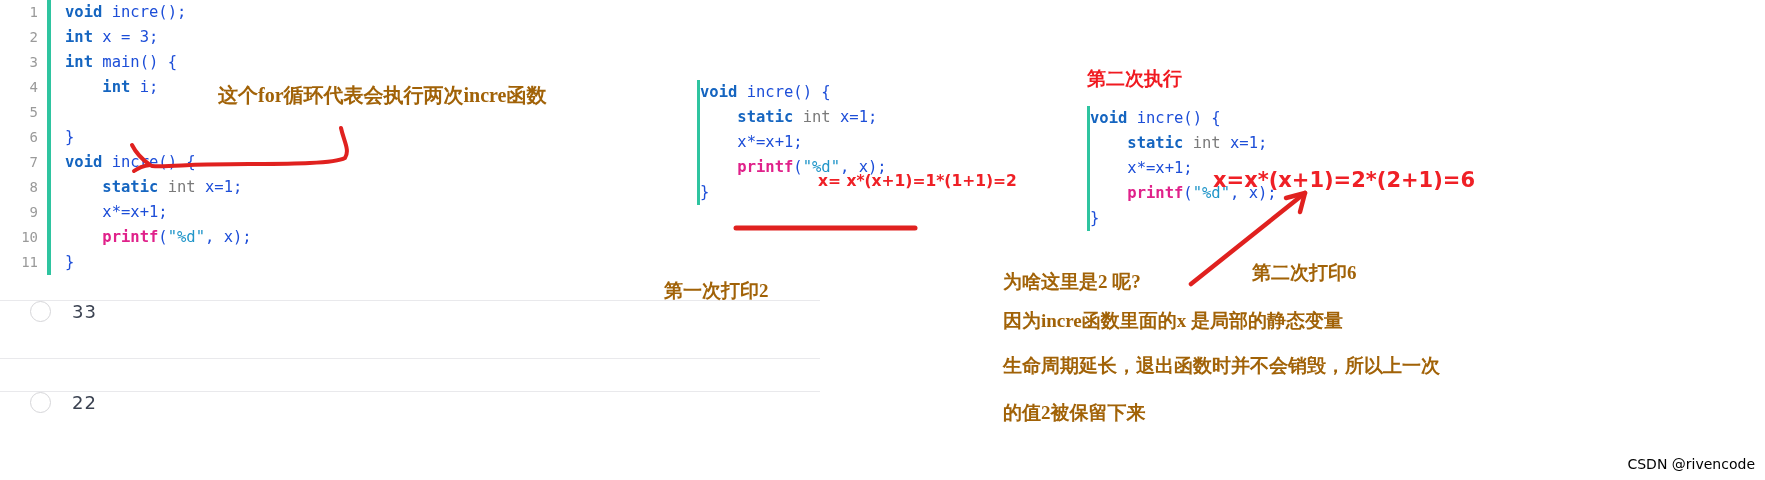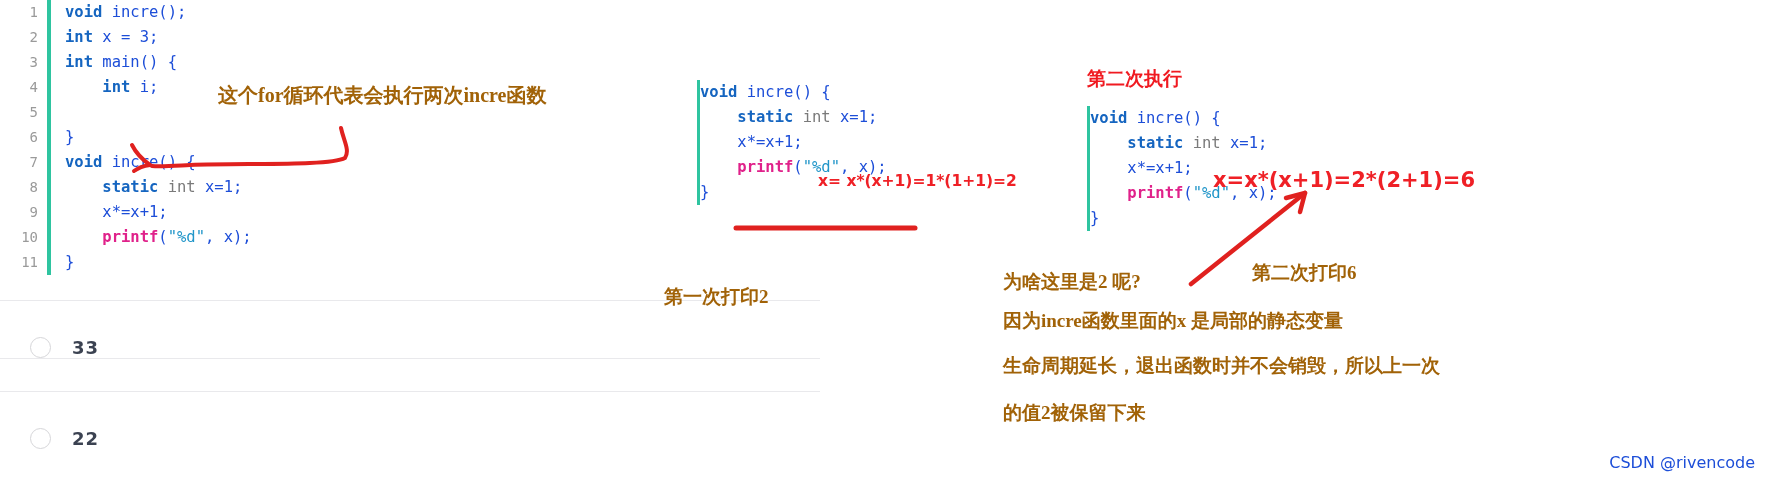--- a/index.html
+++ b/index.html
@@ -67,24 +67,23 @@
     width: 820px;
   }
   .opt-sep {
     height: 1px;
     background: #e9e9ec;
     width: 820px;
   }
   .opt-row {
     height: 57px;
     display: flex;
-    align-items: flex-end;
+    align-items: flex-start;
     padding-left: 30px;
     box-sizing: border-box;
-    font-weight: bold;
   }
   .opt-row.blank { height: 32px; }
   .radio {
     width: 21px;
     height: 21px;
     border: 1.6px solid #d6d6d9;
     border-radius: 50%;
     flex: none;
     box-sizing: border-box;
   }
@@ -154,22 +153,22 @@
     left: 0; top: 0;
     width: 1765px; height: 480px;
     pointer-events: none;
   }
 
   
   .watermark {
     position: absolute;
     right: 10px;
     bottom: 8px;
-    color: #1d4ed8;
-    font-size: 16px;
+    color: #000000;
+    font-size: 14px;
     font-family: "DejaVu Sans", "Liberation Sans", sans-serif;
   }
 </style>
 </head>
 <body>
 
 <div class="editor">
   <div id="editor-lines">
       <div class="code-row">
         <div class="gutter">1</div>
@@ -267,21 +266,21 @@
         <div class="snip-line"><span class="plain">    x*=x+1;</span></div>
         <div class="snip-line"><span class="plain">    </span><span class="printf">printf</span><span class="plain">(</span><span class="str">"%d"</span><span class="plain">, x);</span></div>
         <div class="snip-line"><span class="plain">}</span></div>
       </div>
   </div>
 </div>
 <div class="formula big" style="position:absolute; left:1213px; top:168px;">x=x*(x+1)=2*(2+1)=6</div>
 
 <div class="ann ann-main" style="left:218px; top:82px;">这个for循环代表会执行两次incre函数</div>
 
-<div class="ann ann-print" style="left:664px; top:256px;">第一次打印2</div>
+<div class="ann ann-print" style="left:664px; top:250px;">第一次打印2</div>
 
 <div class="ann ann-print" style="left:1252px; top:232px;">第二次打印6</div>
 
 <div class="ann ann-para" style="left:1003px; top:264px;">为啥这里是2 呢?</div>
 
 <div class="ann ann-para" style="left:1003px; top:303px;">因为incre函数里面的x 是局部的静态变量</div>
 
 <div class="ann ann-para" style="left:1003px; top:348px;">生命周期延长，退出函数时并不会销毁，所以上一次</div>
 
 <div class="ann ann-para" style="left:1003px; top:387px;margin-top:8px;">的值2被保留下来</div>

